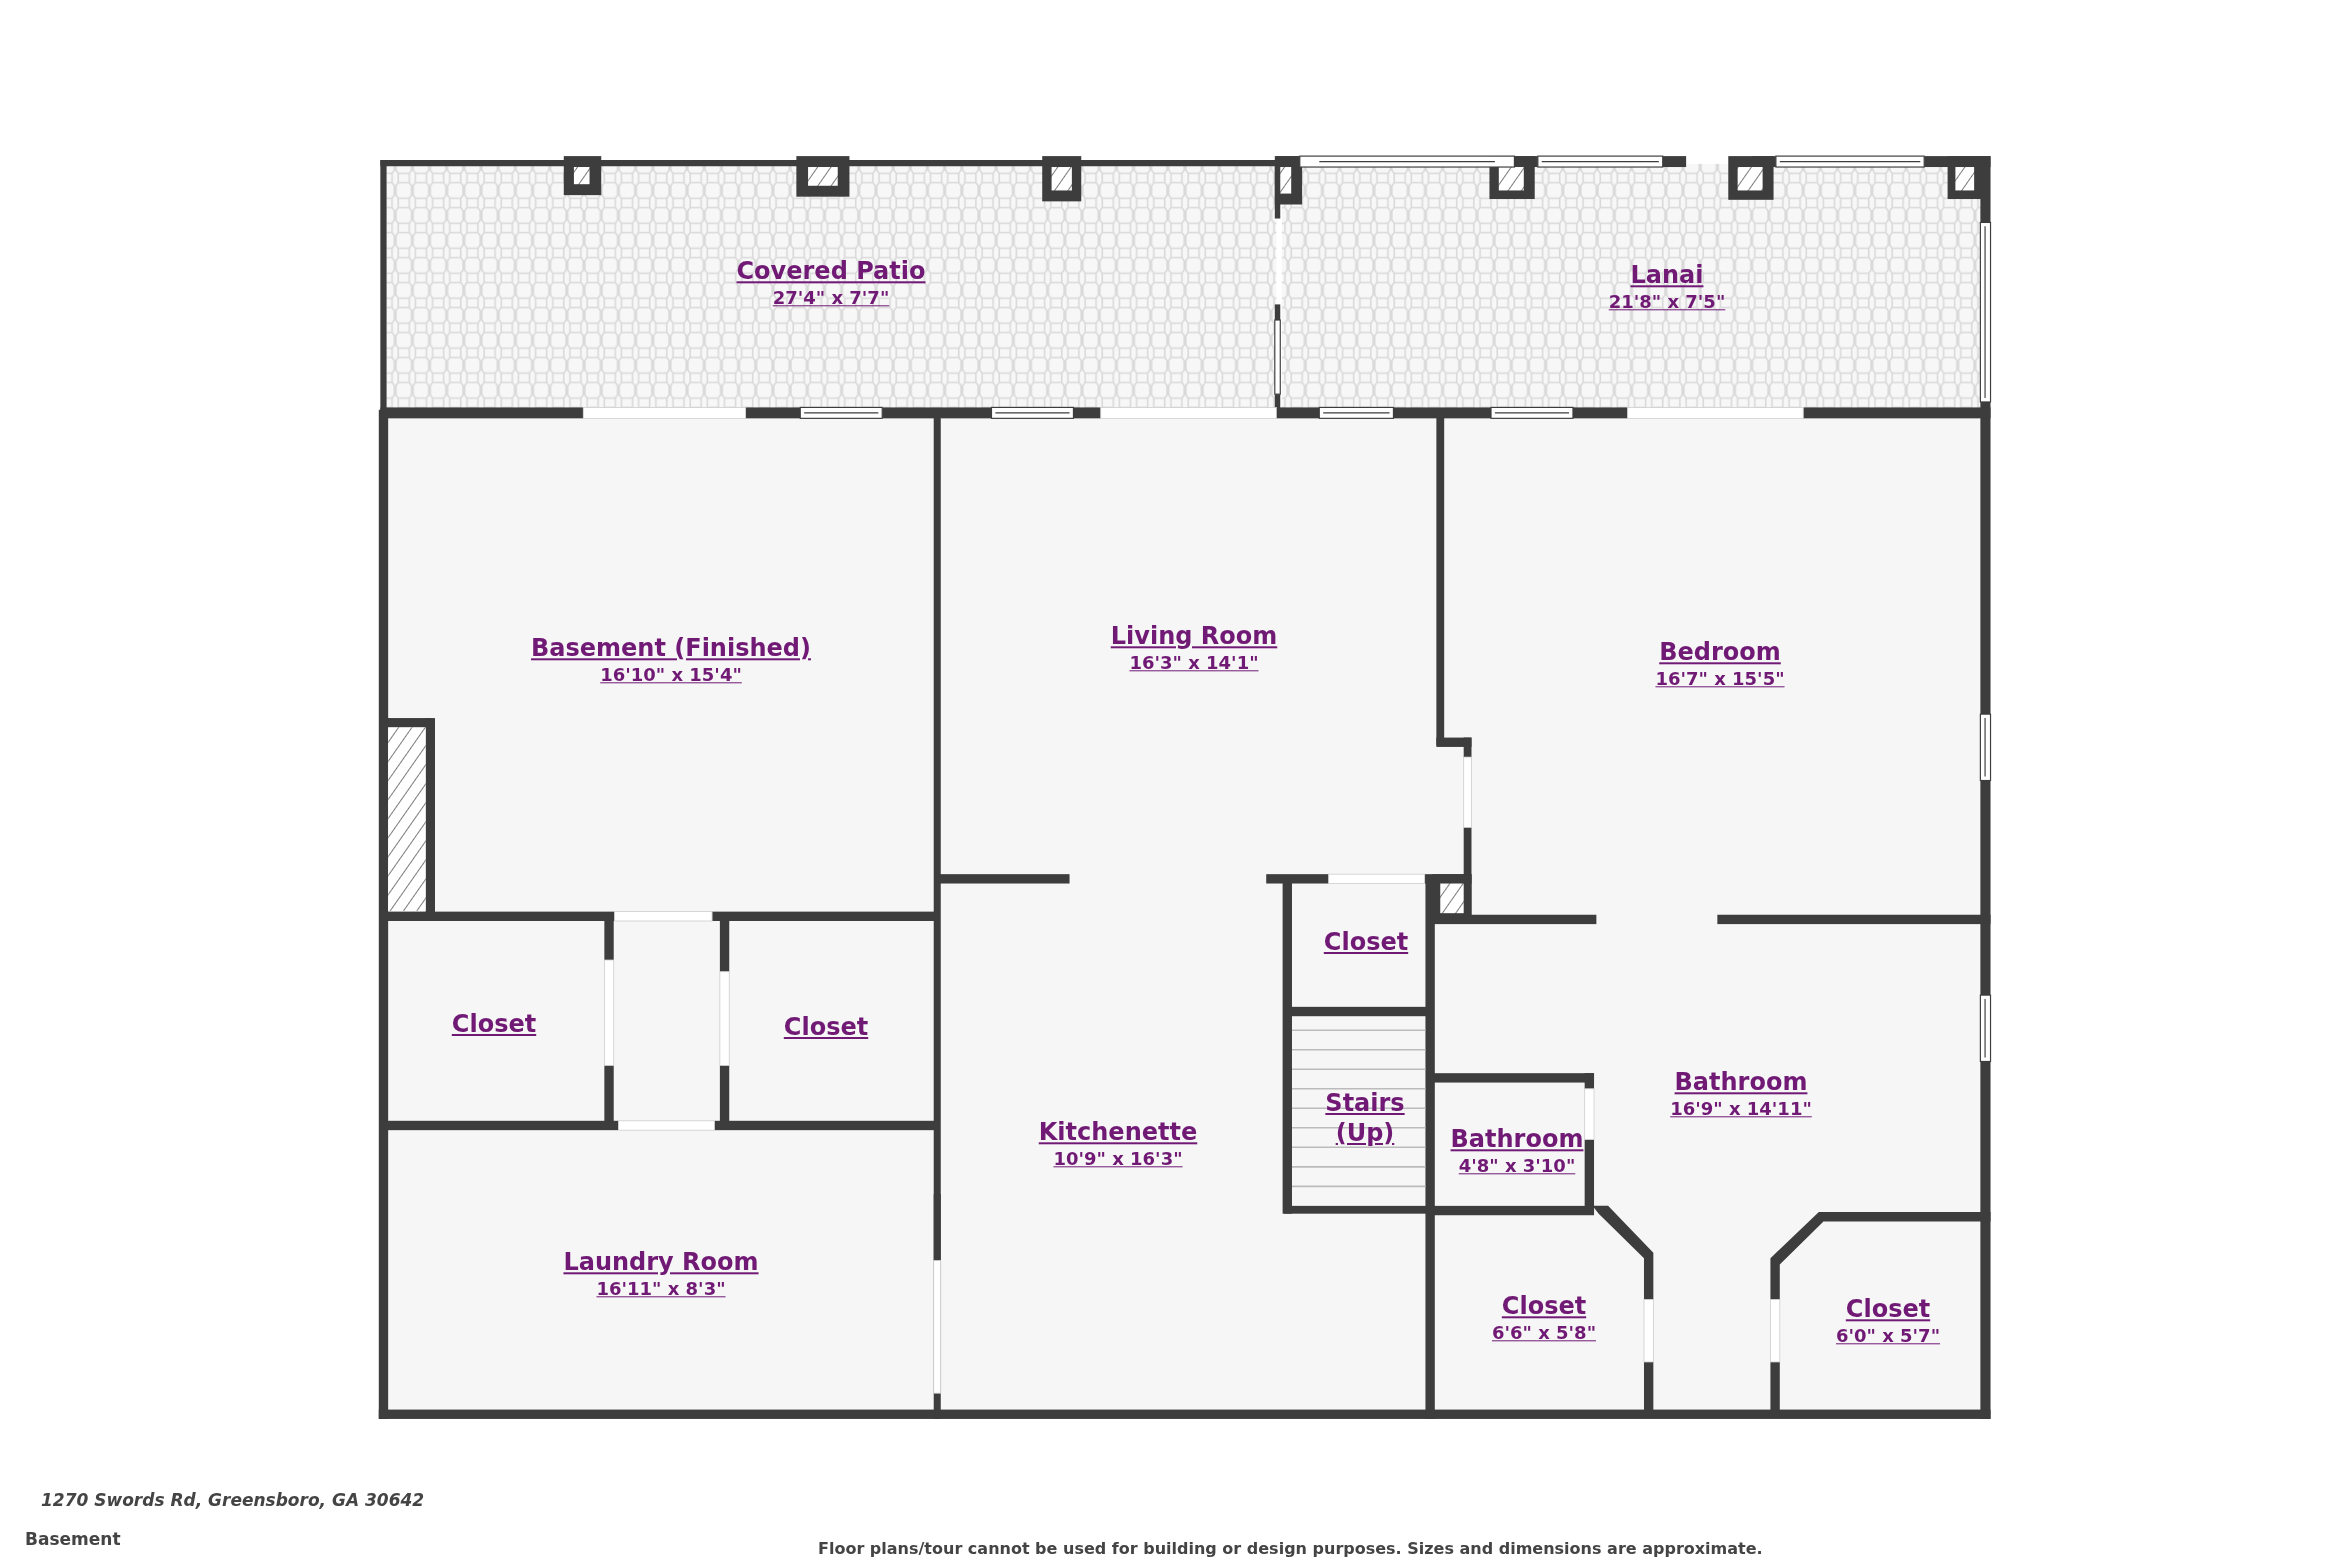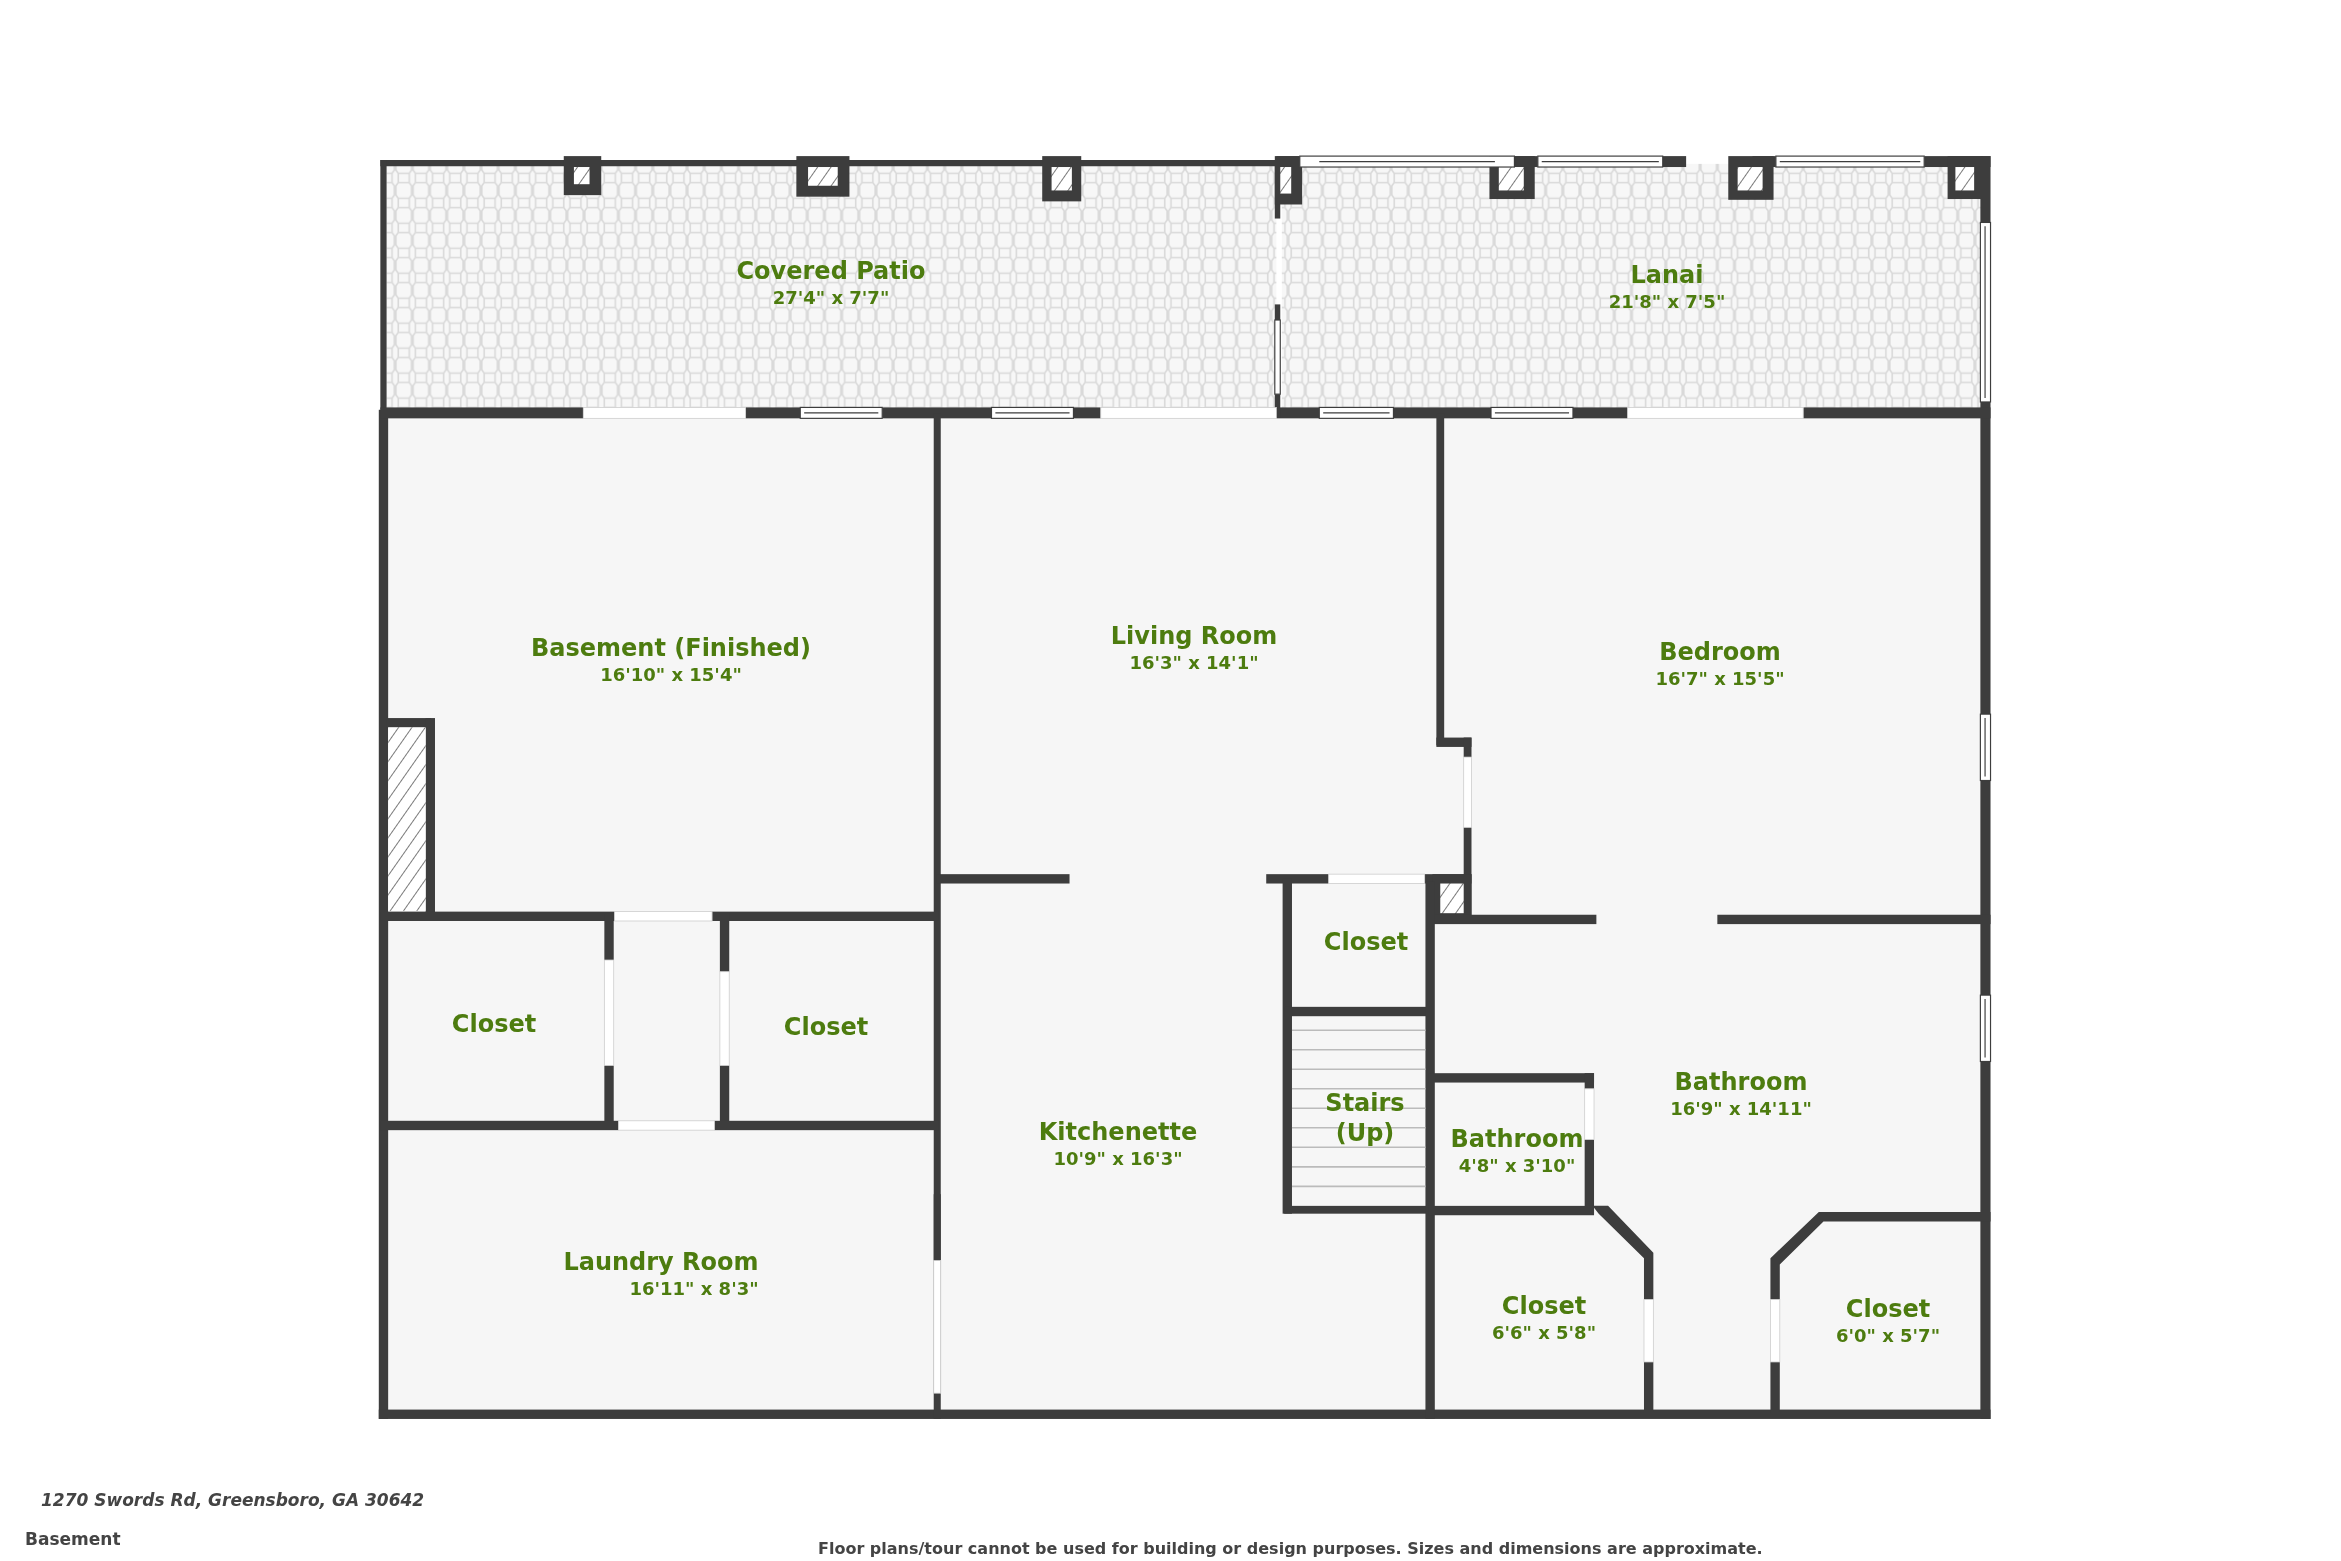--- a/index.html
+++ b/index.html
@@ -1,18 +1,18 @@
 <!DOCTYPE html>
 <html style="font-size:12.5px"><head>
 <meta charset="utf-8">
 <style>
   html,body{margin:0;padding:0;background:#ffffff;}
   body{width:2342px;height:1561px;position:relative;overflow:hidden;font-family:"DejaVu Sans","Liberation Sans",sans-serif;color:#444;}
   #plan{position:absolute;left:0;top:0;width:2342px;height:1561px;}
-  .room-label{position:absolute;transform:translate(-50%,-50%);text-align:center;white-space:nowrap;color:#4d7c0f;}
+  .room-label{position:absolute;transform:translate(-50%,-50%);text-align:center;white-space:nowrap;color:#701a75;text-decoration:underline;}
   .room-name{font-weight:bold;font-size:24px;line-height:30px;display:block;}
   .room-dim{font-weight:bold;font-size:18px;line-height:23.4px;display:block;}
   .footer{position:absolute;font-weight:bold;color:#444;white-space:nowrap;}
   #addr{left:41px;top:1490px;font-size:17px;font-style:italic;}
   #level{left:25px;top:1529px;font-size:17px;}
   #disclaimer{left:818px;top:1539px;font-size:16px;}
 </style>
 </head>
 <body>
 
@@ -240,21 +240,21 @@
   <span class="room-dim">16'9" x 14'11"</span>
 </div>
 <div class="room-label" style="left:1517px;top:1151px;">
   <span class="room-name">Bathroom</span>
   <span class="room-dim">4'8" x 3'10"</span>
 </div>
 <div class="room-label" style="left:1118px;top:1144px;">
   <span class="room-name">Kitchenette</span>
   <span class="room-dim">10'9" x 16'3"</span>
 </div>
-<div class="room-label" style="left:661px;top:1274px;text-align:right;">
+<div class="room-label" style="left:661px;top:1274px;">
   <span class="room-name">Laundry Room</span>
   <span class="room-dim">16'11" x 8'3"</span>
 </div>
 <div class="room-label" style="left:1544px;top:1318px;">
   <span class="room-name">Closet</span>
   <span class="room-dim">6'6" x 5'8"</span>
 </div>
 <div class="room-label" style="left:1888px;top:1321px;">
   <span class="room-name">Closet</span>
   <span class="room-dim">6'0" x 5'7"</span>

